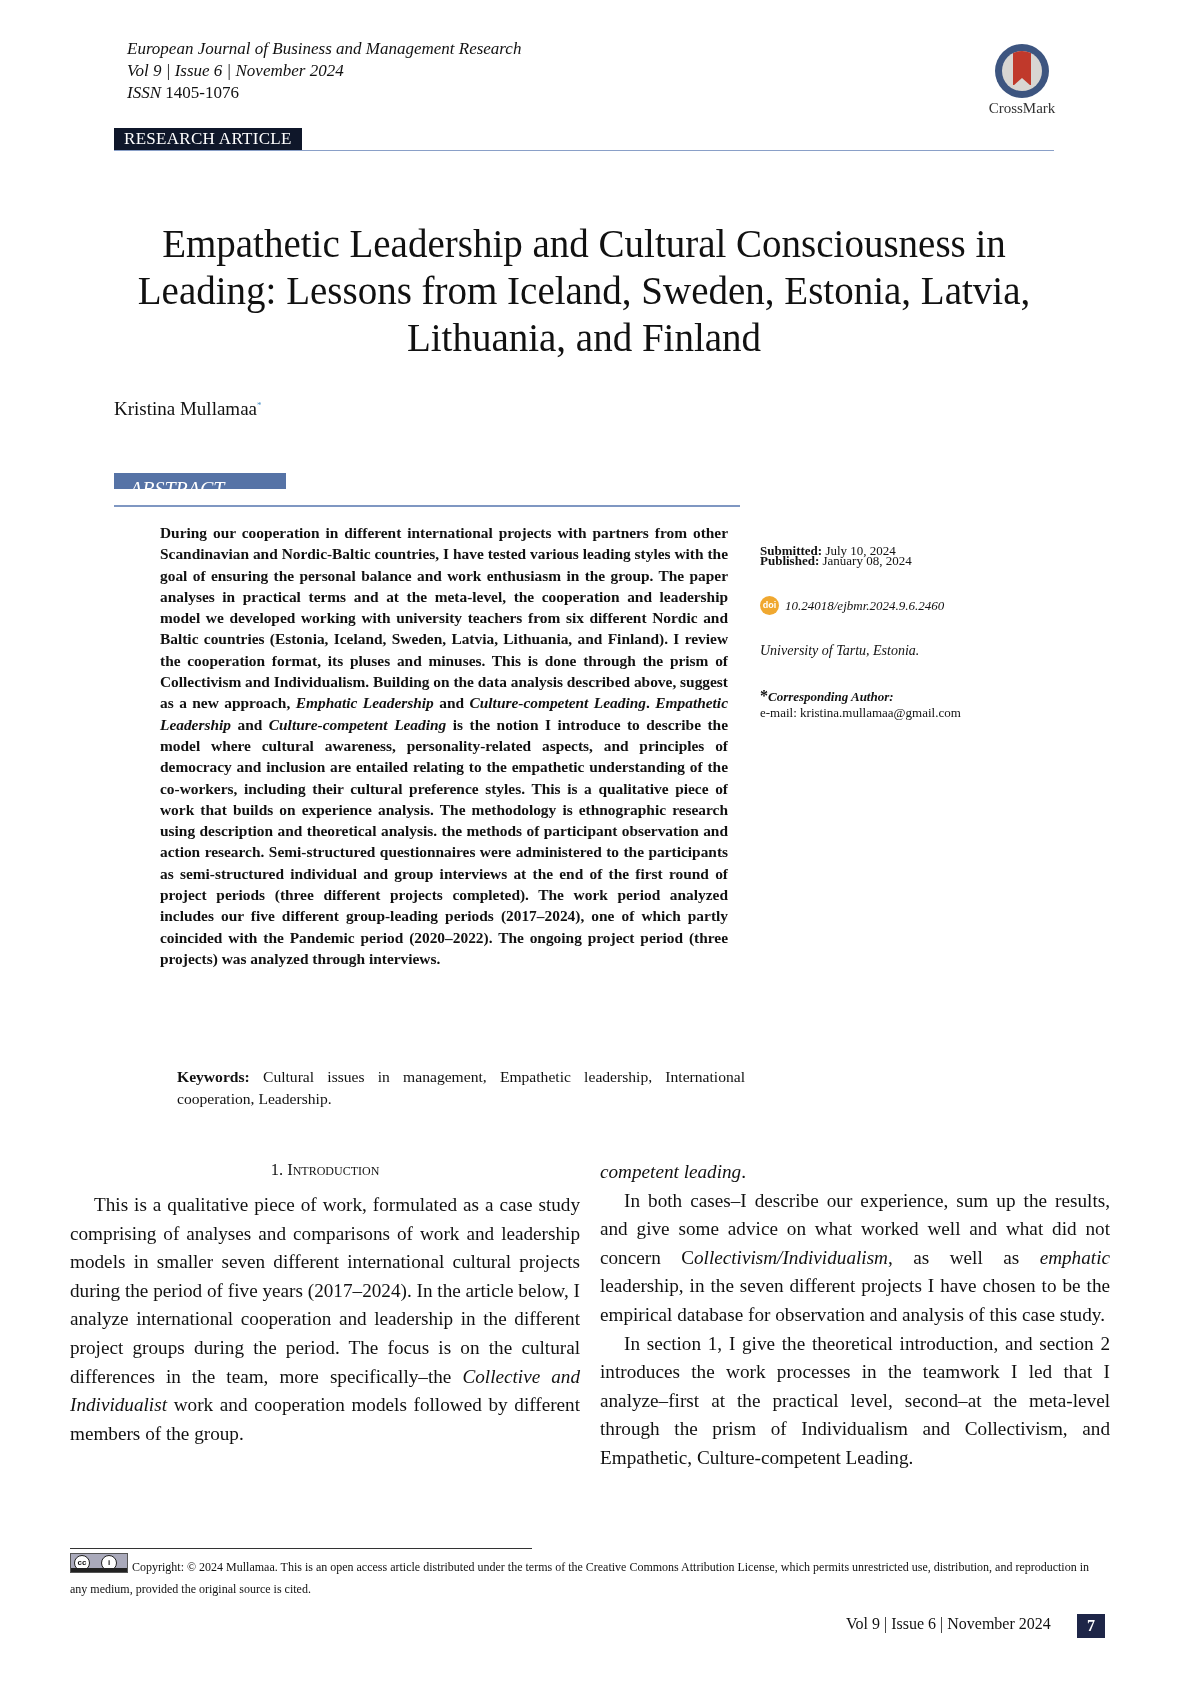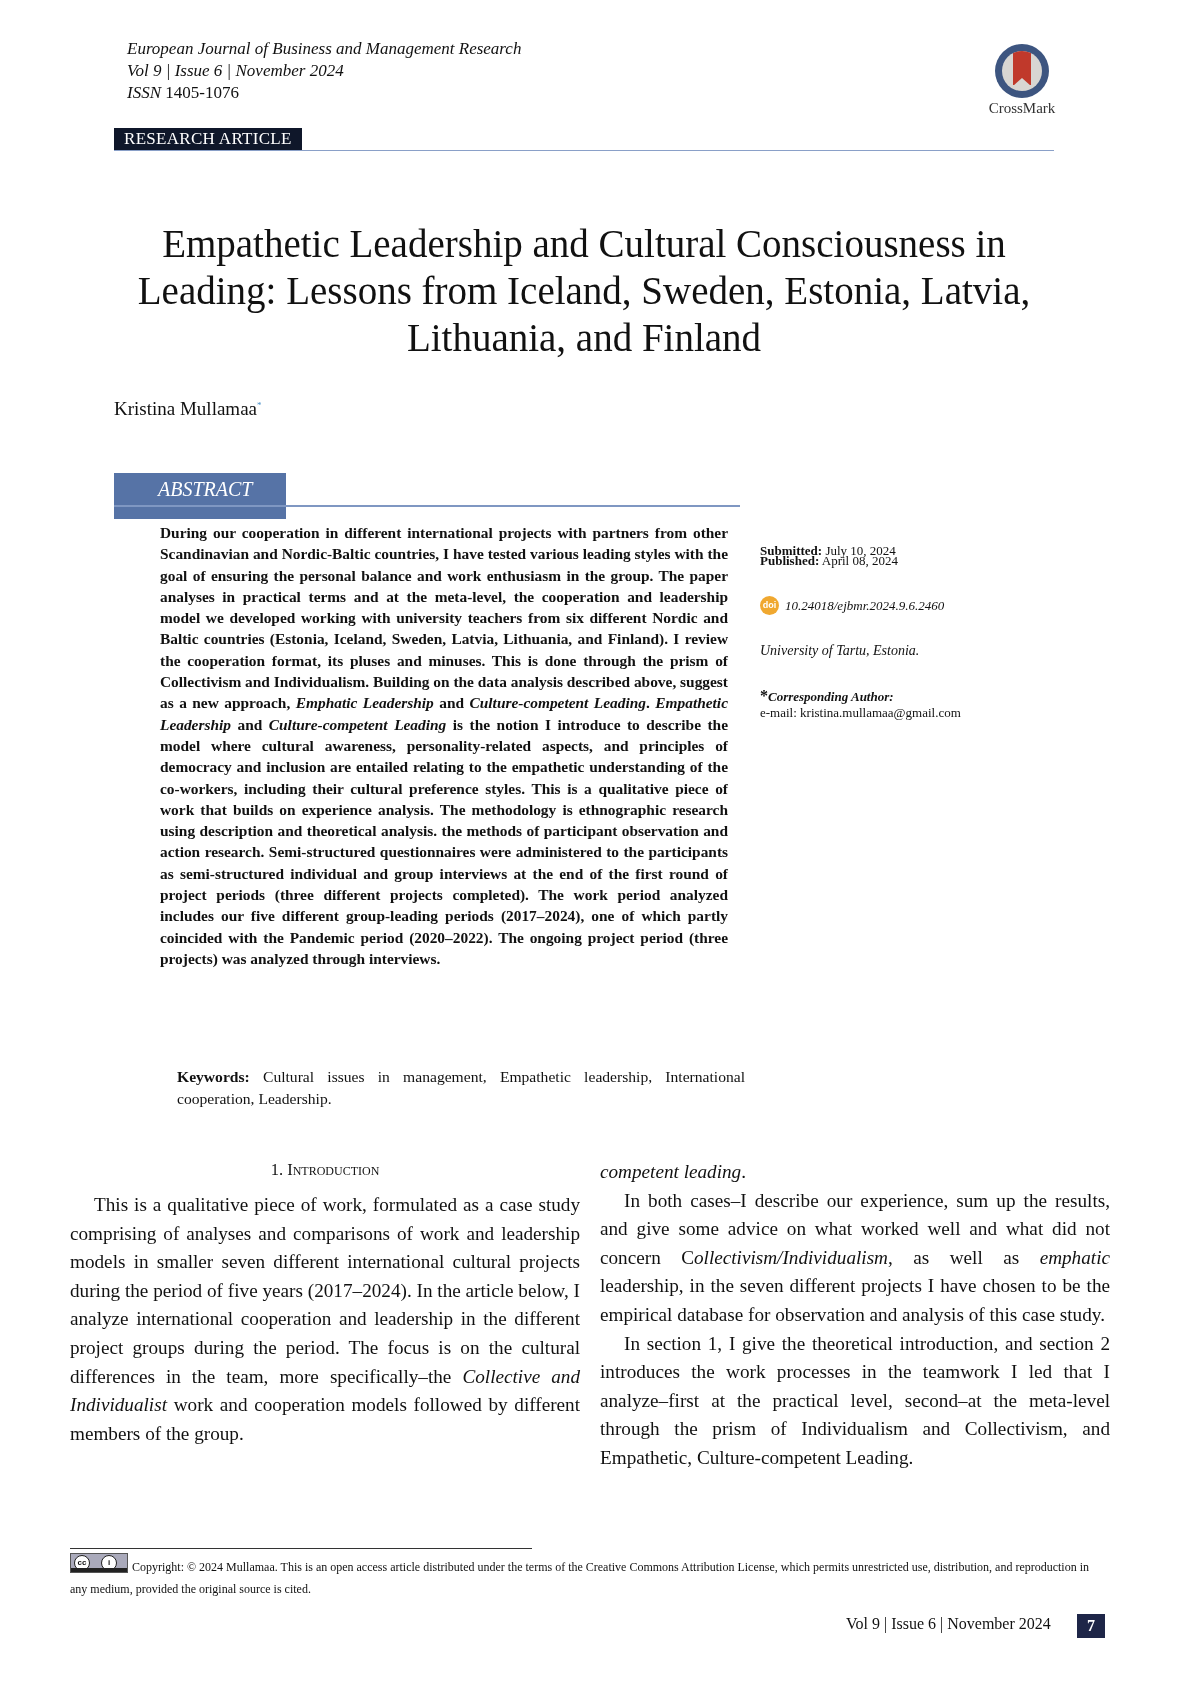--- a/index.html
+++ b/index.html
@@ -21,22 +21,22 @@
   .crossmark .label { font-size:15px; color:#333; margin-top:2px; }
 
   .ra-bar { left:114px; top:128px; height:22px; background:#0f172a; color:#fff;
             font-size:17px; line-height:22px; padding:0 10px; letter-spacing:0.3px; }
   .ra-line { left:114px; top:150px; width:940px; height:1px; background:#8aa0c8; }
 
   .title { left:114px; top:220px; width:940px; text-align:center; font-size:39px; line-height:47px; }
   .author { left:114px; top:398px; width:940px; text-align:left; font-size:19px; }
   .author sup { color:#4a90c8; font-size:9px; vertical-align:super; }
 
-  .abs-bar { left:114px; top:473px; width:172px; height:46px; background:#5673a6; color:#fff;
-             font-size:20px; font-style:italic; line-height:32px; padding-left:44px; box-sizing:border-box; }
+  .abs-bar { left:114px; top:473px; width:172px; height:16px; background:#5673a6; color:#fff;
+             font-size:20px; font-style:italic; line-height:32px; padding-left:16px; box-sizing:border-box; }
   .abs-line { left:114px; top:505px; width:626px; height:2px; background:#7f97c2; }
 
   .abstract { left:160px; top:522px; width:568px; font-size:15.4px; line-height:21.3px;
               font-weight:bold; text-align:justify; }
   .keywords { left:160px; top:1066px; width:568px; font-size:15.6px; line-height:21.5px; text-align:justify;margin-left:17px; }
   .keywords b { font-weight:bold; }
 
   .meta { left:760px; font-size:13px; }
   .meta b { font-weight:bold; }
   .doi-row { left:760px; top:596px; font-size:13px; font-style:italic; display:flex; align-items:center; }
@@ -102,21 +102,21 @@
 </div>
 
 <div class="abs keywords">
   <b>Keywords:</b><span> Cultural issues in management, Empathetic leadership, International cooperation, Leadership.</span>
 </div>
 
 <div class="abs meta" style="top:543px;">
   <b>Submitted:</b><span> July 10, 2024</span>
 </div>
 <div class="abs meta" style="top:553px;">
-  <b>Published:</b><span> April 08, 2024</span>
+  <b>Published:</b><span> January 08, 2024</span>
 </div>
 <div class="abs doi-row">
   <span class="doi-icon">doi</span>
   <span>10.24018/ejbmr.2024.9.6.2460</span>
 </div>
 <div class="abs affil">University of Tartu, Estonia.</div>
 <div class="abs corr">
   <div><span style="font-weight:bold;font-size:16px;">*</span><span class="hd">Corresponding Author:</span></div>
   <div>e-mail: kristina.mullamaa@gmail.com</div>
 </div>

